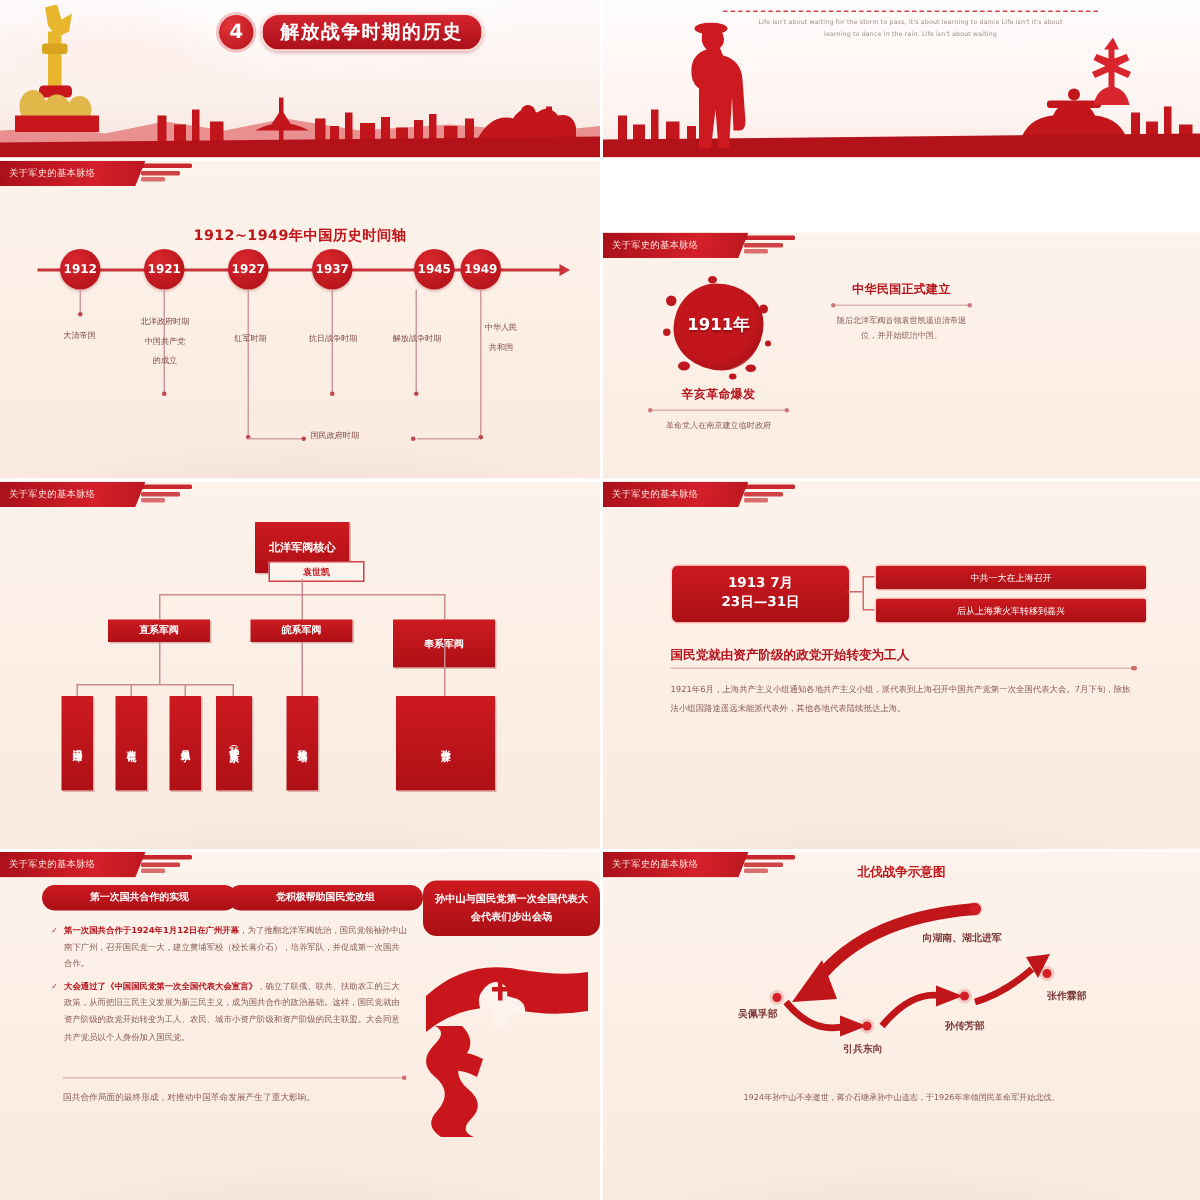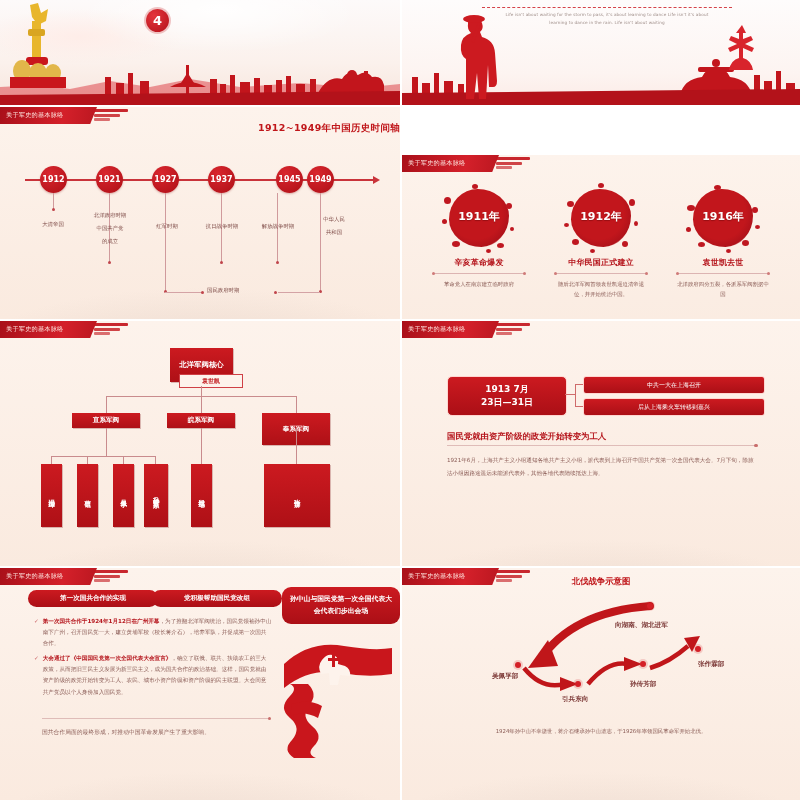--- a/index.html
+++ b/index.html
@@ -58,21 +58,21 @@
   .monument{position:absolute;left:8px;top:3px;width:60px;height:85px;z-index:5;}
 
   
   #s2{left:402px;top:0;width:398px;height:105px;background:linear-gradient(#fefcfc,#fdf4f1 70%,#fbeae5);}
   .lorem{position:absolute;left:80px;top:6px;width:250px;text-align:center;z-index:6;}
   .lorem .l1{font-size:4.2px;color:#a08f8a;line-height:1.9;letter-spacing:.1px;}
   .lorem .dash{height:0;border-top:1.2px dashed #d4434a;margin:1px 0 3px;}
 
   
   #s3{left:0;top:107px;width:400px;height:212px;}
-  .tl-title{position:absolute;left:0;top:15px;width:400px;text-align:right;
+  .tl-title{position:absolute;left:0;top:44px;width:400px;text-align:center;
             font-size:9.5px;font-weight:bold;color:#c0161a;letter-spacing:.3px;}
   .tl-axis{position:absolute;left:25px;top:180px;width:350px;height:1.6px;background:#c9333a;top:72px;}
   .tl-arrow{position:absolute;left:373px;top:68.5px;width:0;height:0;
             border-left:7px solid #c9333a;border-top:4px solid transparent;border-bottom:4px solid transparent;}
   .tl-node{position:absolute;width:27px;height:27px;border-radius:50%;
            background:radial-gradient(circle at 35% 28%,#d9262e,#ad0f16);
            color:#fff;font-size:8px;font-weight:bold;
            display:flex;align-items:center;justify-content:center;box-shadow:0 1px 2px rgba(140,15,20,.3);}
   .tl-stem{position:absolute;width:1px;background:#d09a9c;}
   .tl-dot{position:absolute;width:3px;height:3px;border-radius:50%;background:#c0454b;}
@@ -154,20 +154,21 @@
 </head>
 <body>
 
 <div class="sheet">
 
   <div class="slide" id="s1">
     <div class="sky"></div>
 
     <div class="hero-title">
       <div class="hero-num">4</div>
+      <div class="hero-pill">解放战争时期的历史</div>
     </div>
 
     <svg class="monument" viewBox="0 0 60 85">
       <path d="M22 2 L30 0 L33 10 L40 6 L38 18 L30 22 L24 14 Z" fill="#e8b62c"></path>
       <rect x="24" y="18" width="9" height="40" fill="#e8b62c"></rect>
       <rect x="20" y="26" width="17" height="7" rx="2" fill="#d9a521"></rect>
       <rect x="18" y="54" width="22" height="8" rx="3" fill="#c9161c"></rect>
       <ellipse cx="14" cy="68" rx="9" ry="11" fill="#e2b74a"></ellipse>
       <ellipse cx="30" cy="70" rx="9" ry="10" fill="#e2b74a"></ellipse>
       <ellipse cx="45" cy="70" rx="8" ry="9" fill="#e2b74a"></ellipse>
@@ -324,54 +325,25 @@
         <i style="left:68px;top:44px;width:4px;height:4px"></i>
         <i style="left:44px;top:66px;width:5px;height:4px"></i>
         <div class="sp-year">1911年</div>
       </div>
       <div class="sp-head">辛亥革命爆发</div>
       <div class="sp-rule"></div>
       <div class="sp-desc">革命党人在南京建立临时政府</div>
     </div>
 
     <div class="sp-wrap" style="left:144px">
-      <div class="splat">
-        <div class="core"></div>
-        <i style="left:3px;top:18px;width:7px;height:6px"></i>
-        <i style="left:65px;top:16px;width:6px;height:7px"></i>
-        <i style="left:8px;top:56px;width:7px;height:6px"></i>
-        <i style="left:58px;top:58px;width:6px;height:6px"></i>
-        <i style="left:34px;top:0px;width:6px;height:5px"></i>
-        <i style="left:0px;top:40px;width:5px;height:4px"></i>
-        <i style="left:70px;top:38px;width:4px;height:5px"></i>
-        <i style="left:26px;top:66px;width:5px;height:4px"></i>
-        <div class="sp-year">1912年</div>
-      </div>
       <div class="sp-head">中华民国正式建立</div>
       <div class="sp-rule"></div>
       <div class="sp-desc">随后北洋军阀首领袁世凯逼迫清帝退位，并开始统治中国。</div>
     </div>
 
-    <div class="sp-wrap" style="left:266px">
-      <div class="splat">
-        <div class="core"></div>
-        <i style="left:1px;top:22px;width:8px;height:6px"></i>
-        <i style="left:66px;top:24px;width:6px;height:6px"></i>
-        <i style="left:12px;top:59px;width:7px;height:5px"></i>
-        <i style="left:56px;top:57px;width:7px;height:6px"></i>
-        <i style="left:28px;top:2px;width:7px;height:5px"></i>
-        <i style="left:0px;top:44px;width:5px;height:5px"></i>
-        <i style="left:69px;top:42px;width:5px;height:4px"></i>
-        <i style="left:40px;top:66px;width:5px;height:4px"></i>
-        <div class="sp-year">1916年</div>
-      </div>
-      <div class="sp-head">袁世凯去世</div>
-      <div class="sp-rule"></div>
-      <div class="sp-desc">北洋政府四分五裂，各派系军阀割据中国</div>
-    </div>
   </div>
 
   <div class="slide cream" id="s5">
     <div class="ribbon">
       <div class="body">
           <span>关于军史的基本脉络</span>
         </div>
       <div class="tail">
           <i></i>
           <i></i>

